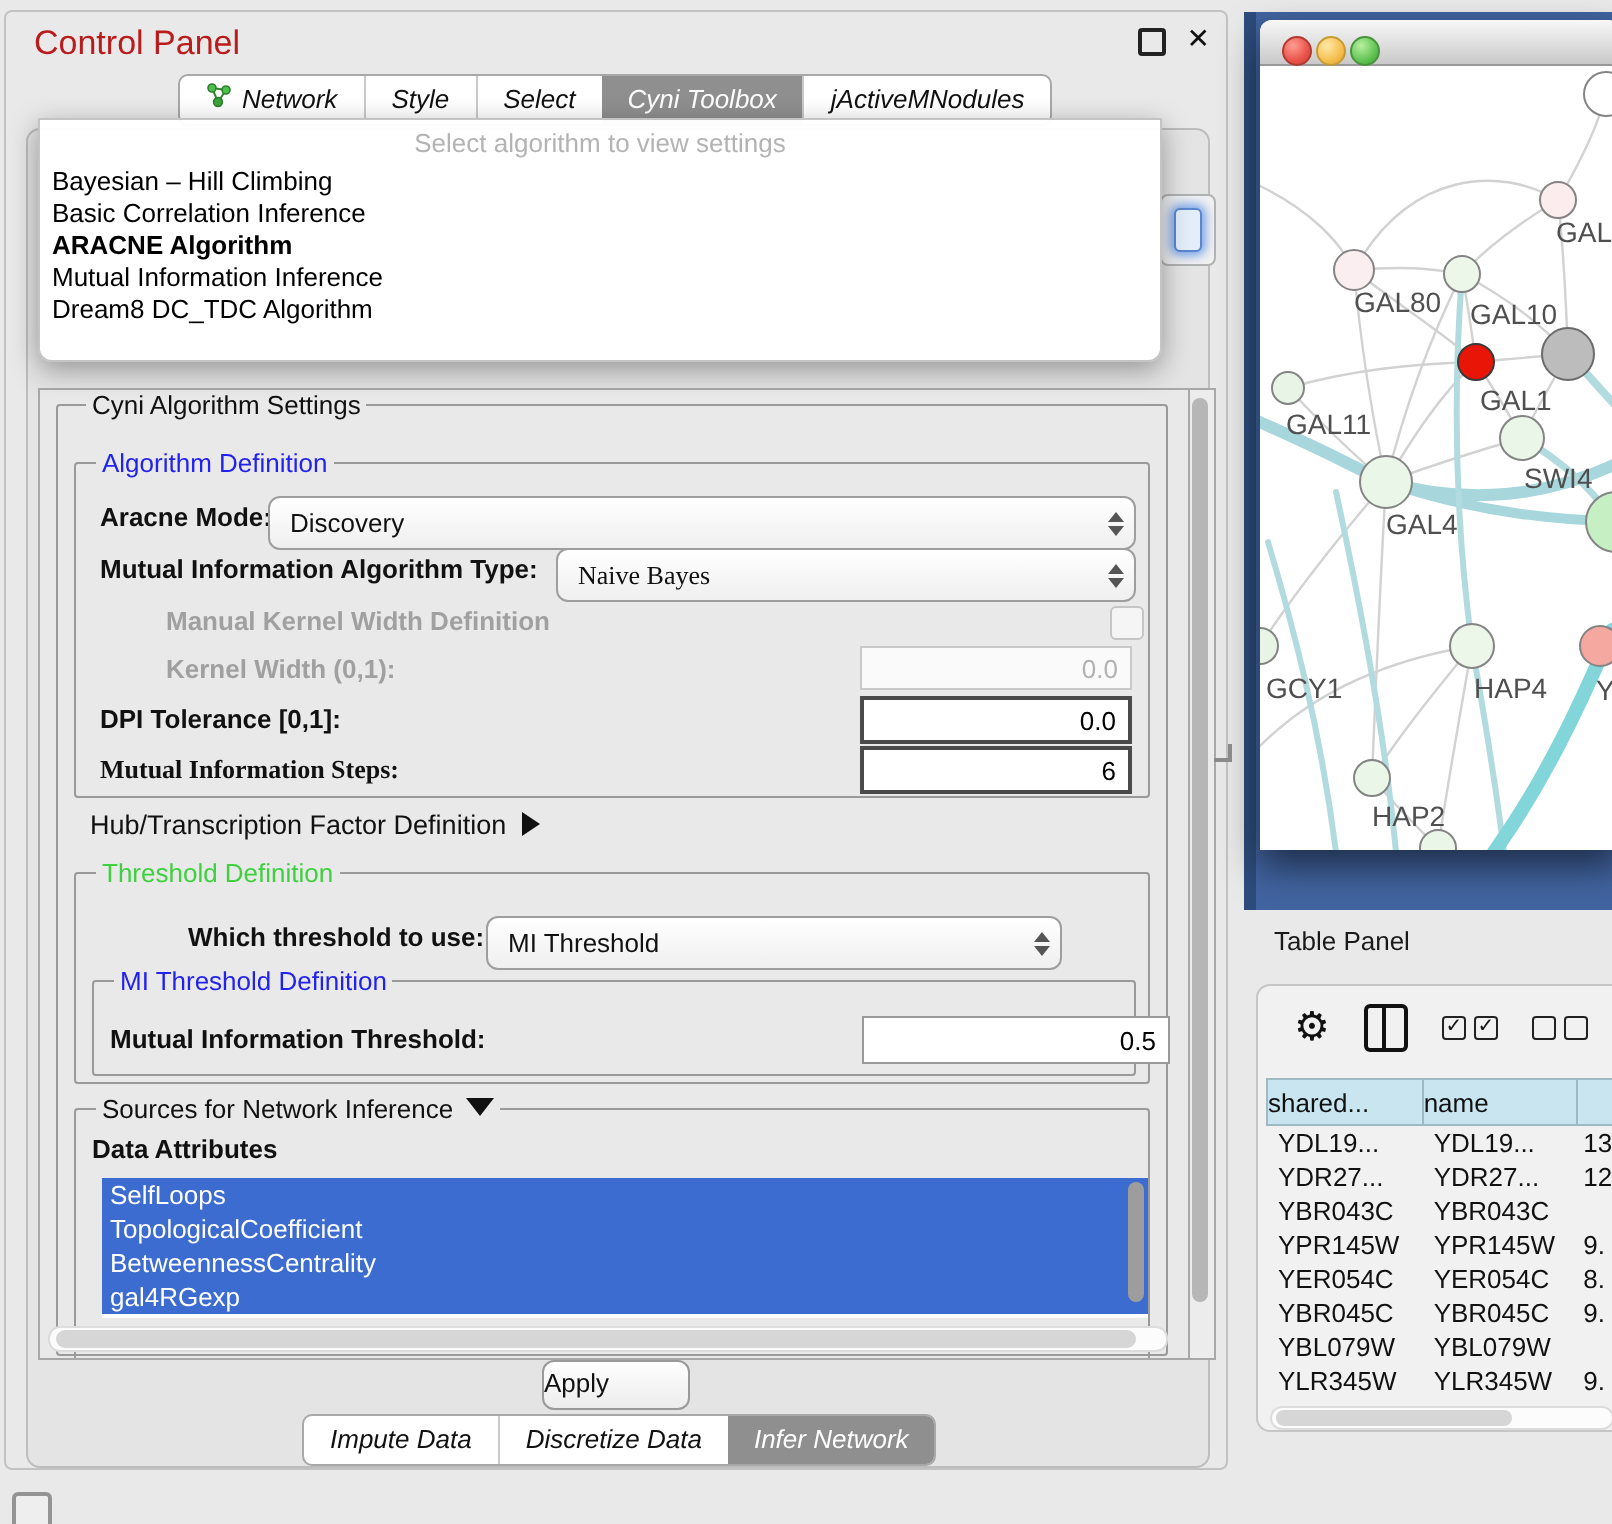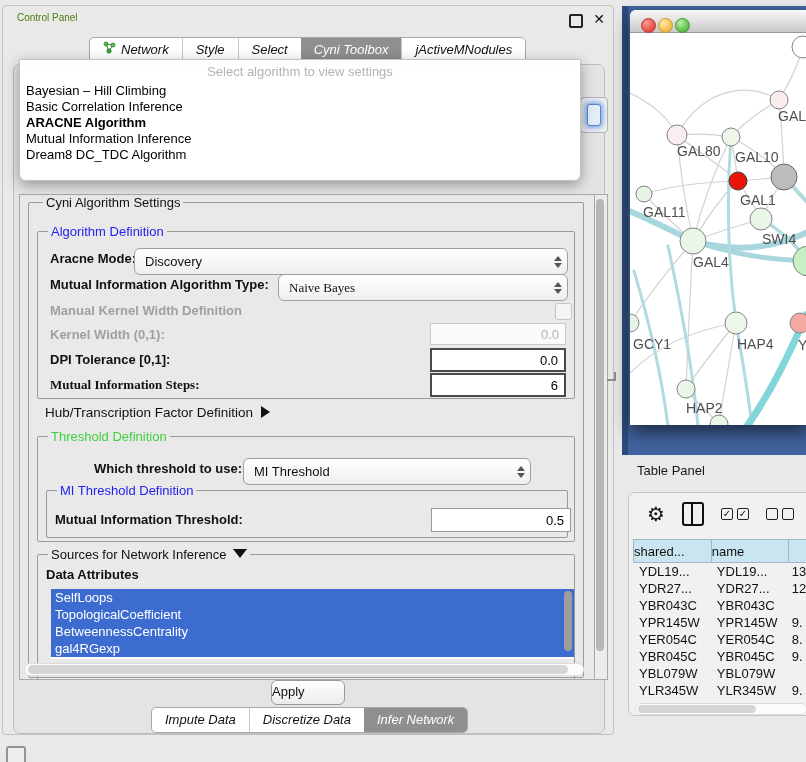--- a/index.html
+++ b/index.html
@@ -3,21 +3,21 @@
 <meta charset="utf-8">
 <style>
   html,body{margin:0;padding:0;background:#d8d8d8;}
   .canvas{position:relative;width:806px;height:762px;background:#e9e9e9;overflow:hidden;
           font-family:"Liberation Sans","DejaVu Sans",sans-serif;font-size:13px;color:#111;}
   .abs{position:absolute;}
   
   .cp-window{left:2px;top:5px;width:610px;height:728px;background:#e9e9e9;
              border:1px solid #c2c2c2;border-radius:4px;}
   .cp-titlebar{left:0;top:0;right:0;height:26px;}
-  .cp-title{left:14px;top:6px;font-size:10px;color:#4d7c0f;}
+  .cp-title{left:14px;top:6px;font-size:17px;color:#b91c1c;}
   .float-ico{right:30px;top:8px;width:10px;height:10px;border:2px solid #222;border-radius:2px;}
   .close-ico{right:8px;top:5px;font-size:14px;font-weight:bold;color:#111;}
   
   .segbar{display:inline-flex;background:#fff;border:1px solid #a8a8a8;border-radius:5px;
           height:24px;overflow:hidden;font-style:italic;}
   .seg{display:flex;align-items:center;gap:5px;padding:0 13px;font-size:13px;color:#111;
        line-height:24px;white-space:nowrap;}
   .seg + .seg{border-left:1px solid #c9c9c9;}
   .seg.sel{background:#8f8f8f;color:#fff;border-left:none;}
   
@@ -39,21 +39,21 @@
   .scrollarea{left:16px;top:188px;width:574px;height:484px;background:#e9e9e9;
               border:1px solid #a8a8a8;overflow:hidden;}
   .vsb{left:591px;top:188px;width:12px;height:484px;background:#ececec;border:1px solid #a8a8a8;}
   .vsb-thumb{left:1px;top:4px;width:8px;height:452px;background:#b6b6b6;border-radius:4px;}
   .group{position:absolute;border:1px solid #9a9a9a;border-radius:2px;}
   .gtitle{position:absolute;top:-8px;left:10px;background:#e9e9e9;padding:0 3px;font-size:13px;
           color:#111;white-space:nowrap;}
   .gtitle.blue{color:#2222ee;}
   .gtitle.green{color:#3fd03f;}
   .blabel{font-weight:bold;font-size:13px;white-space:nowrap;}
-  .blabel.off{color:#a0a0a0;}
+  .blabel.off{color:#a0a0a0;margin-left:33px;}
   .combo{position:absolute;height:25px;background:linear-gradient(#ffffff,#efefef);
          border:1px solid #9e9e9e;border-radius:6px;display:flex;align-items:center;}
   .combo-text{padding-left:10px;font-size:13px;flex:1;}
   .combo-arrows{width:18px;display:flex;flex-direction:column;align-items:center;gap:2px;}
   .tri-up{width:0;height:0;border-left:4px solid transparent;border-right:4px solid transparent;
           border-bottom:5px solid #555;}
   .tri-dn{width:0;height:0;border-left:4px solid transparent;border-right:4px solid transparent;
           border-top:5px solid #555;}
   .field{position:absolute;font-family:inherit;font-size:13px;text-align:right;padding:0 6px;
          background:#fff;border:1px solid #9a9a9a;box-sizing:border-box;}
@@ -209,21 +209,21 @@
             <span class="combo-text">MI Threshold</span>
             <span class="combo-arrows">
                 <span class="tri-up"></span>
                 <span class="tri-dn"></span>
               </span>
           </div>
 
           <div class="group" style="left:8px;top:53px;width:520px;height:46px;">
             <span class="gtitle blue">MI Threshold Definition</span>
             <span class="abs blabel" style="left:8px;top:21px;">Mutual Information Threshold:</span>
-            <input class="field" style="left: 384px; top: 17px; width: 140px; height: 24px; padding-left: 40px;" readonly="" value="0.5">
+            <input class="field" style="left: 384px; top: 17px; width: 154px; height: 24px; padding-left: 40px;" readonly="" value="0.5">
           </div>
         </div>
 
         <div class="group" style="left:8px;top:351px;width:536px;height:126px;">
           <span class="gtitle"><span>Sources for Network Inference</span><span class="tri-down"></span></span>
           <span class="abs blabel" style="left:8px;top:12px;">Data Attributes</span>
           <div class="attr-list" style="left:13px;top:34px;width:523px;height:70px;" id="attr-list">
 
           <div class="attr-item">SelfLoops</div>
               <div class="attr-item">TopologicalCoefficient</div>

